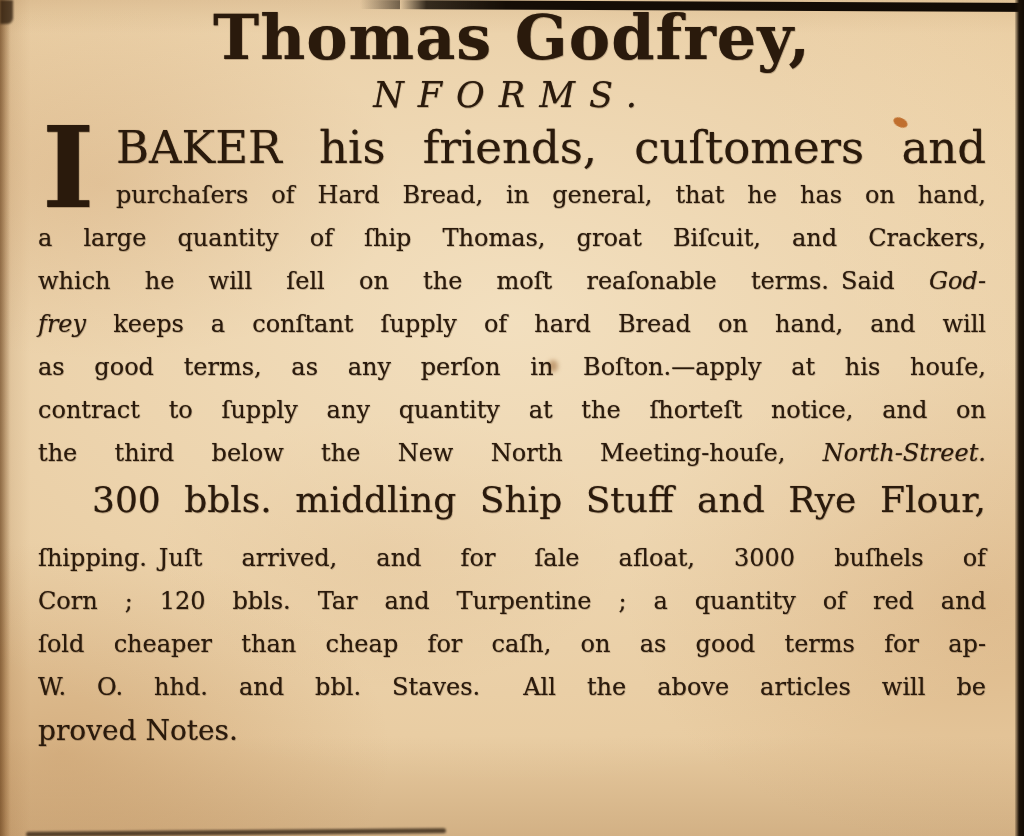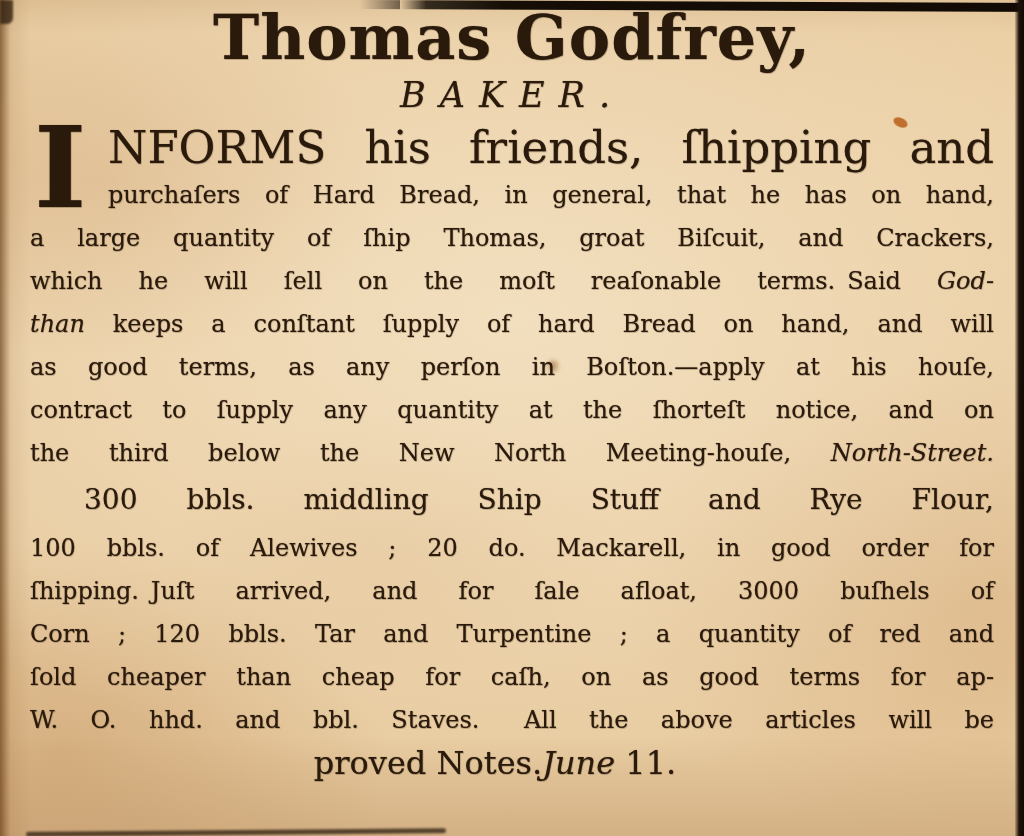--- a/index.html
+++ b/index.html
@@ -13,43 +13,43 @@
       radial-gradient(120% 90% at 50% 38%, rgba(251,240,216,.55), rgba(251,240,216,0) 62%),
       radial-gradient(42% 30% at 10% 22%, rgba(186,130,74,.30), transparent 70%),
       radial-gradient(50% 42% at 96% 72%, rgba(190,135,80,.26), transparent 70%),
       radial-gradient(46% 36% at 6% 90%, rgba(175,120,65,.33), transparent 70%),
       radial-gradient(36% 46% at 100% 14%, rgba(238,210,166,.45), transparent 70%),
       radial-gradient(30% 22% at 38% 66%, rgba(200,150,95,.16), transparent 75%),
       linear-gradient(90deg, rgba(124,80,38,.45) 0, rgba(140,92,45,.14) 1.1%, rgba(140,92,45,0) 3%),
       linear-gradient(180deg, rgba(150,100,50,.15) 0, transparent 4%, transparent 88%, rgba(146,98,50,.25) 100%),
       var(--paper,#e8cba0);
   }
-  .content{position:relative;padding:0 30px;z-index:2;}
+  .content{position:relative;padding:0 38px;z-index:2;}
   .ink{
     text-shadow:0 0 1px rgba(42,26,12,.55), .7px .9px 0 rgba(70,46,24,.22);
   }
   .title{
     margin-top:2px;text-align:center;
     font-size:62px;line-height:72px;font-weight:bold;letter-spacing:1px;
   }
   .subtitle{
     text-align:center;font-style:italic;
     font-size:35px;line-height:42px;letter-spacing:.40em;
   }
   .drop-wrap{position:relative;padding-left:78px;margin-top:6px;}
   .dropcap{
     position:absolute;left:4px;top:-10px;
     font-size:112px;line-height:1;font-weight:bold;
   }
   .jline{text-align:justify;text-align-last:justify;}
   .l-first{font-size:45px;line-height:52px;}
   .l-body{font-size:24px;line-height:43px;}
   .l-sale{text-align:center;font-size:34px;line-height:46px;font-style:italic;}
-  .l-big{font-size:28px;line-height:50px;text-indent:54px;margin-bottom:2px;}
-  .footer-line{display:flex;justify-content:center;font-size:32px;line-height:43px;padding-right:34px;}
+  .l-big{font-size:36px;line-height:50px;text-indent:54px;margin-bottom:12px;}
+  .footer-line{display:flex;justify-content:flex-start;font-size:28px;line-height:43px;padding-right:34px;}
   .it{font-style:italic;}
   .itsp{font-style:italic;letter-spacing:.22em;}
   
   .top-rule{
     position:absolute;top:0;left:360px;right:0;height:9px;z-index:3;
     background:linear-gradient(90deg, rgba(20,12,5,0) 0, rgba(20,12,5,.55) 6%, #17100800 0, rgba(23,16,8,.85) 10%, #150d06 22%, #120b05 100%);
     transform:rotate(.25deg);transform-origin:left center;border-radius:2px;
     filter:blur(.3px);
   }
   .right-rule{
@@ -88,43 +88,41 @@
   <div class="right-rule"></div>
   <div class="left-edge"></div>
   <div class="bottom-rule"></div>
   <div class="corner-mark"></div>
   <div class="fleck"></div>
   <div class="fleck2"></div>
 
   <div class="content ink">
 
     <div class="title">Thomas Godfrey,</div>
-    <div class="subtitle">BAKER.</div>
+    <div class="subtitle">NFORMS.</div>
 
     <div class="drop-wrap">
       <span class="dropcap">I</span>
-      <div class="l-first jline"><span>NFORMS his friends, ſhipping and</span></div>
+      <div class="l-first jline"><span>BAKER his friends, cuſtomers and</span></div>
       <div class="l-body jline"><span>purchaſers of Hard Bread, in general, that he has on hand,</span></div>
     </div>
 
     <div class="l-body jline"><span>a large quantity of ſhip Thomas, groat Biſcuit, and Crackers,</span></div>
     <div class="l-body jline"><span>which he will ſell on the moſt reaſonable terms. Said </span><span class="it">God-</span></div>
-    <div class="l-body jline"><span class="it">than</span><span> keeps a conſtant ſupply of hard Bread on hand, and will</span></div>
+    <div class="l-body jline"><span class="it">frey</span><span> keeps a conſtant ſupply of hard Bread on hand, and will</span></div>
     <div class="l-body jline"><span>as good terms, as any perſon in Boſton.—apply at his houſe,</span></div>
     <div class="l-body jline"><span>contract to ſupply any quantity at the ſhorteſt notice, and on</span></div>
     <div class="l-body jline"><span>the third below the New North Meeting-houſe, </span><span class="it">North-Street.</span></div>
 
 
     <div class="l-big jline"><span>300 bbls. middling Ship Stuff and Rye Flour,</span></div>
 
-    <div class="l-body jline"><span>100 bbls. of Alewives ; 20 do. Mackarell, in good order for</span></div>
     <div class="l-body jline"><span>ſhipping. Juſt arrived, and for ſale afloat, 3000 buſhels of</span></div>
     <div class="l-body jline"><span>Corn ; 120 bbls. Tar and Turpentine ; a quantity of red and</span></div>
     <div class="l-body jline"><span>ſold cheaper than cheap for caſh, on as good terms for ap-</span></div>
     <div class="l-body jline"><span>W. O. hhd. and bbl. Staves.  All the above articles will be</span></div>
 
     <div class="footer-line">
       <span><span>proved Notes.</span></span>
-      <span><span class="it">June</span><span> 11.</span></span>
     </div>
 
   </div>
 </div>
 
 </body></html>

